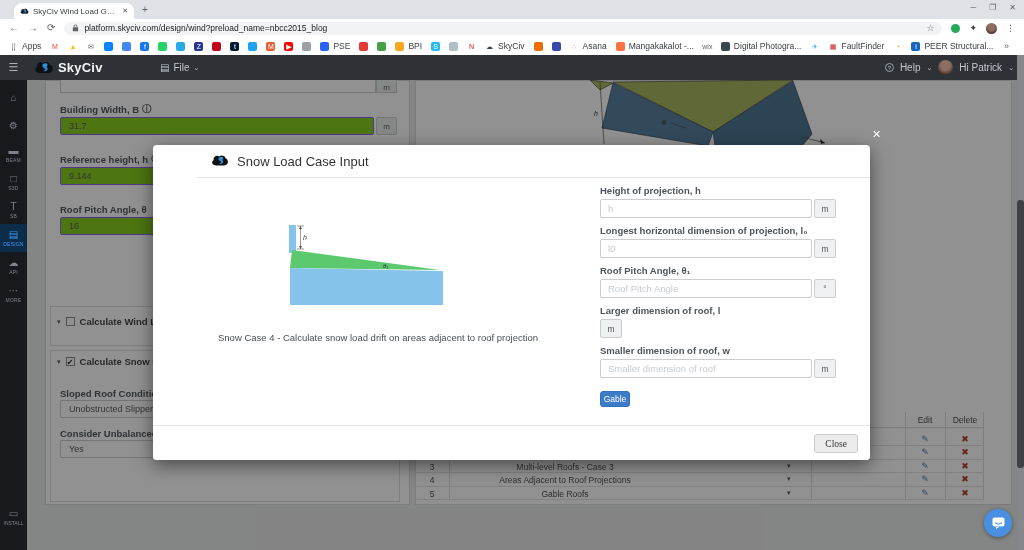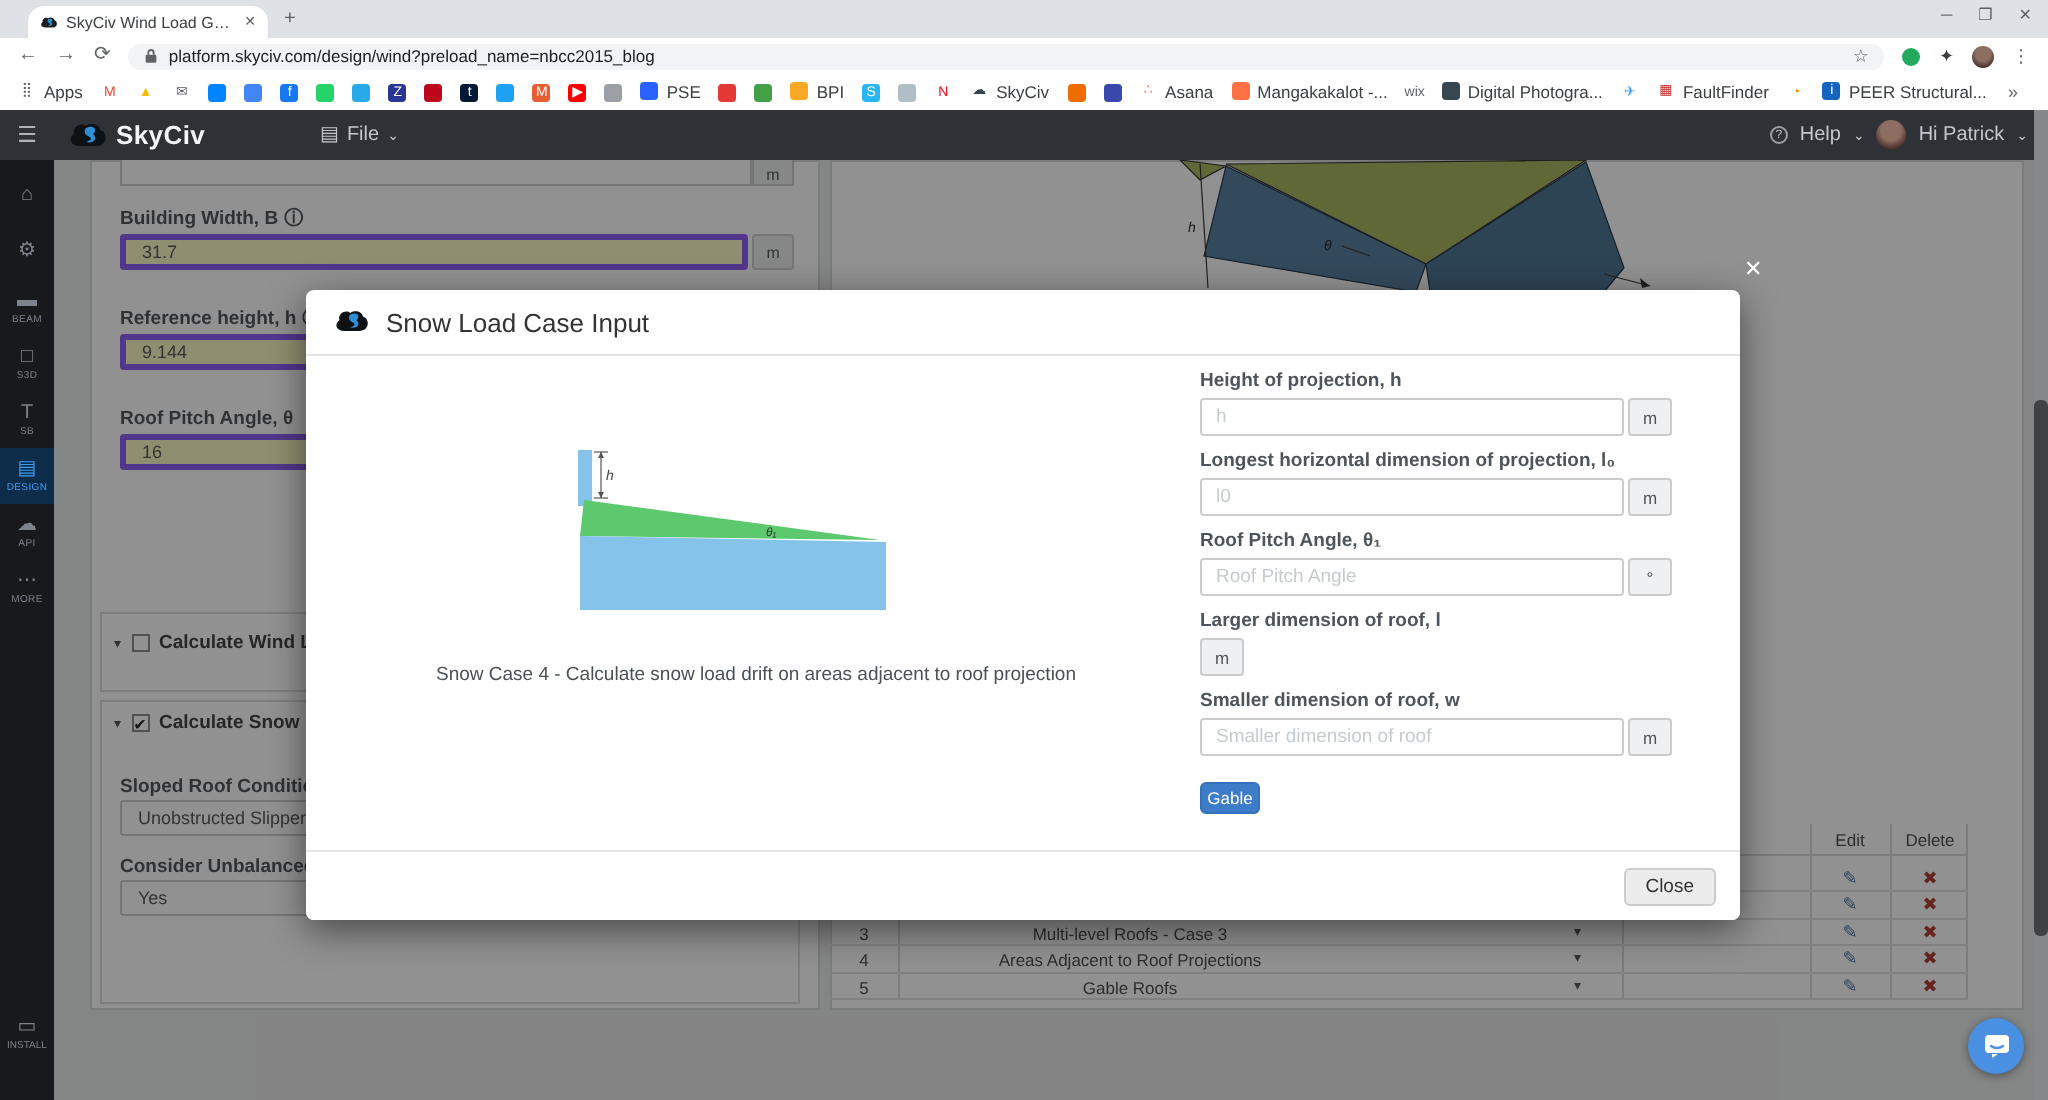--- a/index.html
+++ b/index.html
@@ -16,21 +16,21 @@
   .tab-x{font-size:7px;color:#5f6368;}
   .newtab{left:142px;top:4px;font-size:10px;color:#5f6368;}
   .winctrl{right:8px;top:3px;display:flex;gap:13px;font-size:8px;color:#5f6368;}
   .toolbar{left:0;top:19px;width:1024px;height:18px;background:#fff;display:flex;align-items:center;gap:9px;padding:0 9px;}
   .navic{font-size:10px;color:#5f6368;line-height:1;}
   .omnibox{flex:1;height:13px;background:#f1f3f4;border-radius:7px;display:flex;align-items:center;gap:5px;padding:0 8px;}
   .urltext{font-size:8.5px;color:#202124;white-space:nowrap;overflow:hidden;}
   .ext-green{width:9px;height:9px;border-radius:50%;background:#23a95c;}
   .avatar-sm{width:11px;height:11px;border-radius:50%;background:radial-gradient(circle at 50% 35%,#8d6e63 40%,#4e342e 75%);}
   .bookmarksbar{left:0;top:37px;width:1024px;height:18px;background:#fff;display:flex;align-items:center;gap:9px;padding:0 9px;overflow:hidden;}
-  .bm{display:flex;align-items:flex-start;gap:4px;flex:none;font-size:8.5px;color:#3c4043;}
+  .bm{display:flex;align-items:flex-end;gap:4px;flex:none;font-size:8.5px;color:#3c4043;}
   .bm-ico{width:9px;height:9px;border-radius:2px;display:flex;align-items:center;justify-content:center;
           font-size:7px;line-height:1;color:#fff;}
   .bm-label:empty{display:none;}
   .bm-more{margin-left:auto;color:#5f6368;font-size:9px;flex:none;}
 
   
   .appheader{left:0;top:55px;width:1024px;height:25px;background:#2e3237;}
   .burger{left:0;top:55px;width:27px;height:25px;display:flex;align-items:center;justify-content:center;
           color:#aeb3b9;font-size:11px;}
   .brand{left:34px;top:55px;height:25px;display:flex;align-items:center;gap:4px;color:#f4f5f6;
@@ -61,22 +61,22 @@
   .panel-left{left:45px;top:80px;width:365px;height:425px;}
   .panel-right{left:415px;top:80px;width:597px;height:425px;}
   .partial-input{left:60px;top:80px;width:316px;height:13px;border:1px solid #ccc;border-top:none;background:#fff;}
   .partial-unit{left:376px;top:80px;width:21px;height:13px;border:1px solid #ccc;border-top:none;background:#eceeef;
                 font-size:8px;color:#555;display:flex;align-items:flex-end;justify-content:center;}
   .bgfields{left:60px;top:104px;width:337px;}
   .bgfield{margin-bottom:19px;}
   .bgfield .lbl{font-size:9.5px;font-weight:bold;color:#4e5358;height:10px;margin-bottom:3px;display:flex;gap:3px;align-items:center;}
   .bgfield .lbl .info:empty{display:none;}
   .bgfield .row{display:flex;gap:2px;}
-  .bgfield input{width:316px;height:18px;border:3px solid #8b5cf6;border-radius:2px;font-size:9px;color:#555;
-                 padding:0 8px;font-family:inherit;background:#fef9c3;}
+  .bgfield input{width:316px;height:18px;border:1px solid #8b5cf6;border-radius:2px;font-size:9px;color:#555;
+                 padding:0 8px;font-family:inherit;background:#84cc16;}
   .unitbox{width:21px;height:18px;background:#eceeef;border:1px solid #ccc;border-radius:2px;font-size:8px;
            color:#555;display:flex;align-items:center;justify-content:center;}
   .unitbox:empty{display:none;}
   .accbox{left:50px;width:350px;border:1px solid #ddd;background:#fff;}
   .checkrow{left:57px;display:flex;align-items:center;gap:5px;font-size:9.5px;font-weight:bold;color:#3f3f3f;}
   .checkrow .car{font-size:7px;color:#555;}
   .cbox{width:9px;height:9px;border:1px solid #8a8a8a;background:#fff;font-size:8px;line-height:9px;text-align:center;color:#222;}
   .sel-lbl{left:60px;font-size:9.5px;font-weight:bold;color:#4e5358;}
   .selbox{left:60px;width:316px;height:18px;border:1px solid #ccc;border-radius:2px;background:#fff;
           font-size:9px;color:#555;display:flex;align-items:center;padding:0 8px;}
@@ -102,40 +102,40 @@
   
   .overlay{left:27px;top:80px;width:997px;height:470px;background:rgba(10,10,10,0.45);z-index:10;}
 
   
   .scrolltrack{left:1017px;top:55px;width:7px;height:495px;background:#85878b;z-index:15;}
   .scrollthumb{left:1017px;top:200px;width:7px;height:268px;background:#3f4145;border-radius:3px;z-index:16;}
 
   
   .modal-x{left:872px;top:128px;color:#fff;font-size:11px;font-weight:bold;z-index:21;}
   .modal{left:153px;top:145px;width:717px;height:315px;background:#fff;border-radius:4px;z-index:20;
-         box-shadow:0 5px 18px rgba(0,0,0,.5);}
+         box-shadow:0 5px 18px rgba(0,0,0,.5);padding-left:44px;}
   .m-header{height:33px;border-bottom:1px solid #e4e4e4;display:flex;align-items:center;gap:8px;padding:0 14px;}
   .m-title{font-size:13px;color:#333;}
   .m-caption{position:absolute;left:10px;top:187px;width:430px;text-align:center;font-size:9.5px;color:#4a5056;}
   .m-diagram{position:absolute;left:130px;top:73px;}
   .m-form{position:absolute;left:447px;top:40px;width:246px;}
   .mfield{margin-bottom:7px;}
   .mfield .mlbl{font-size:9.5px;font-weight:bold;color:#4e545b;height:10px;margin-bottom:4px;}
   .mrow{display:flex;gap:2px;}
   .mrow input{width:212px;height:19px;border:1px solid #ccc;border-radius:2px;font-size:9.5px;color:#555;
               padding:0 7px;font-family:inherit;}
   .mrow input::placeholder{color:#c6cbd1;}
   .munit{width:22px;height:19px;background:#eef0f1;border:1px solid #ccc;border-radius:2px;font-size:8.5px;
          color:#555;display:flex;align-items:center;justify-content:center;}
   .save-btn{margin-top:2px;width:30px;height:16px;background:#3d7cc9;border:1px solid #3370bd;border-radius:3px;
             color:#fff;font-size:8.5px;display:flex;align-items:center;justify-content:center;}
   .m-footer{position:absolute;left:0;bottom:0;width:100%;height:35px;border-top:1px solid #e5e5e5;background:#fff;
             border-radius:0 0 4px 4px;}
   .close-btn{position:absolute;right:12px;top:8px;height:19px;padding:0 10px;background:#ececec;border:1px solid #ccc;
-             border-radius:3px;font-size:9.5px;color:#333;display:flex;align-items:center;}
+             border-radius:3px;font-size:9.5px;color:#333;display:flex;align-items:center;font-family:Liberation Serif, serif;}
 
   
   .intercom{left:984px;top:509px;width:28px;height:28px;border-radius:50%;background:#4a90e2;z-index:30;
             display:flex;align-items:center;justify-content:center;box-shadow:0 1px 4px rgba(0,0,0,.4);}
 </style>
 </head>
 <body>
 
 <div class="stage">
 

